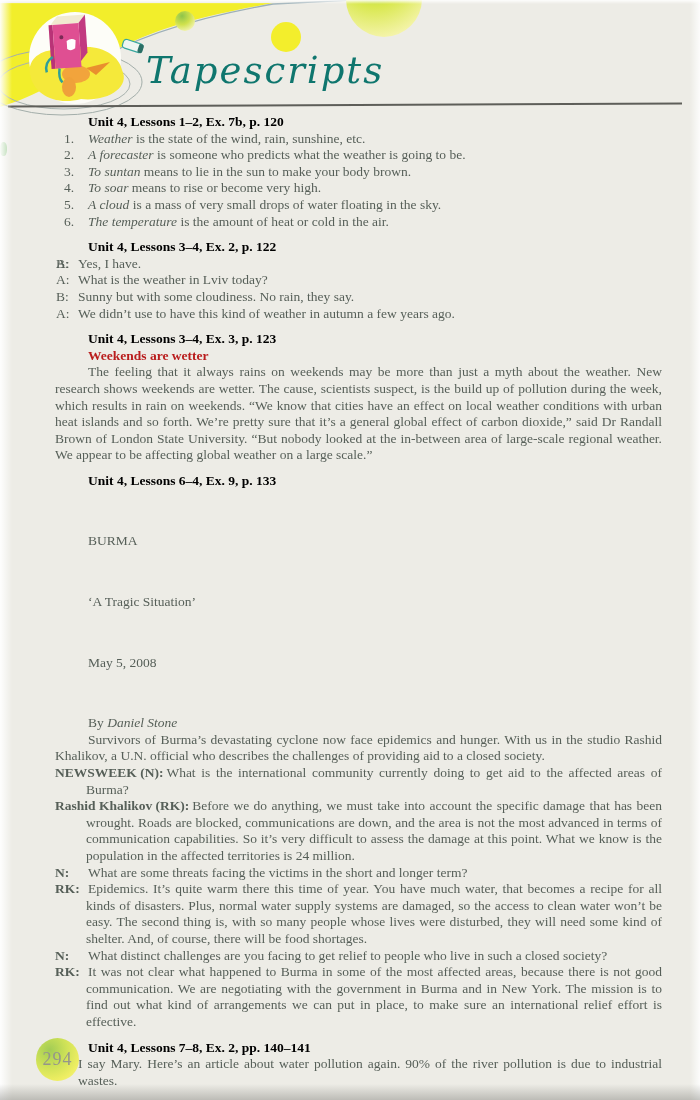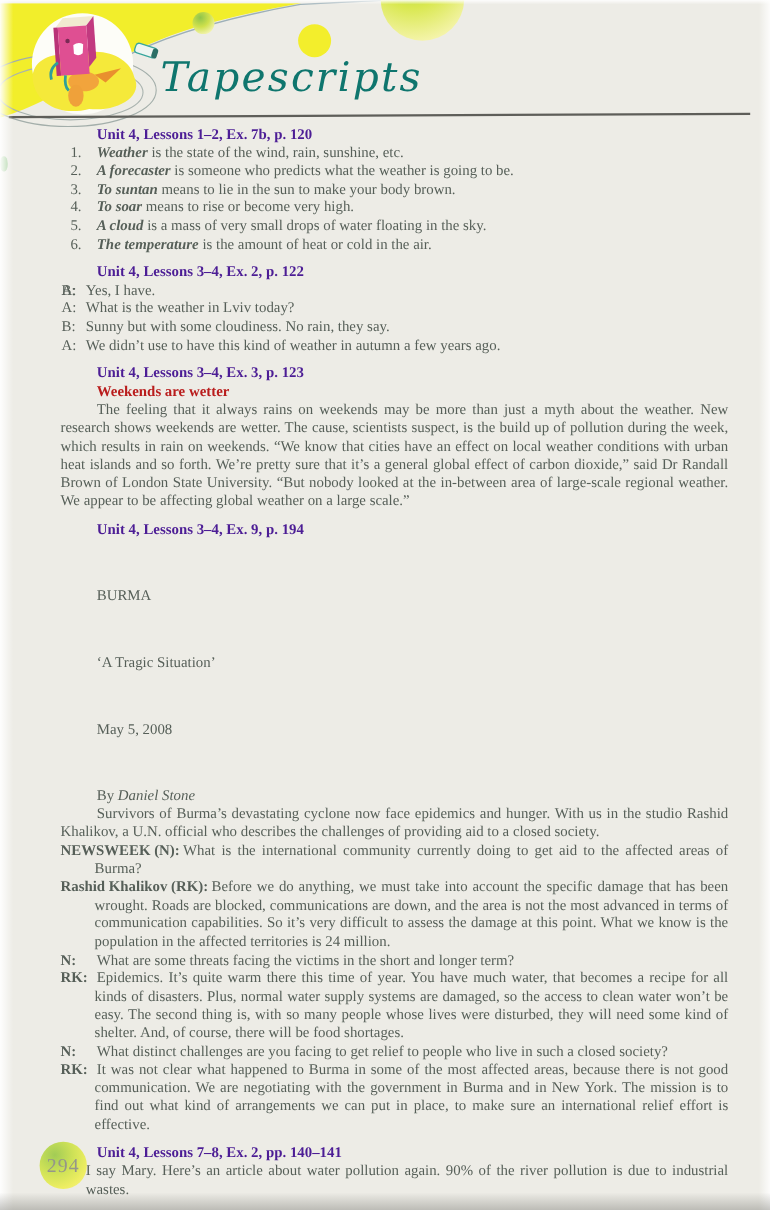--- a/index.html
+++ b/index.html
@@ -21,27 +21,27 @@
        color:#0f766e;letter-spacing:2px;line-height:1;}
   .hdr-rule{position:absolute;left:8px;top:104px;width:674px;height:2px;
        background:#5e5e59;transform:rotate(-0.25deg);z-index:2;}
   .smudge{position:absolute;left:0;top:142px;width:7px;height:14px;
        background:#8ccб83;background:#8cc683;opacity:.75;border-radius:45%;z-index:4;}
 
   .content{position:absolute;left:55px;top:114px;width:607px;
        font-size:13.5px;line-height:16.6px;z-index:2;}
   .sec{margin-top:9px;}
   .sec:first-child{margin-top:0;}
-  .head{font-weight:bold;color:#4c1d95;margin-left:33px;}
+  .head{font-weight:bold;color:#000000;margin-left:33px;}
   .sub{font-weight:bold;color:#b91c1c;margin-left:33px;}
   .meta{margin-left:33px;margin-top:44px;}
   .meta .it{font-style:italic;}
   .li{position:relative;padding-left:33px;}
   .li .num{position:absolute;left:9px;}
-  .li .lead{font-style:italic;font-weight:bold;}
+  .li .lead{font-style:italic;}
   .dlg{position:relative;padding-left:23px;text-align:justify;}
   .dlg .lbl{position:absolute;left:1px;}
   .par{text-align:justify;text-indent:33px;}
   .qa{padding-left:31px;text-indent:-31px;text-align:justify;}
   .qa .spk{font-weight:bold;display:inline-block;min-width:30px;text-indent:0;
        margin-right:3px;font-family:Liberation Serif, serif;}
 
   .badge{position:absolute;left:36px;top:1038px;width:43px;height:43px;
        border-radius:50%;z-index:5;
        background:radial-gradient(circle at 32% 28%,#a2cc55 0%,#cfe257 40%,#eeee62 72%,#f4f296 100%);
@@ -129,21 +129,21 @@
       <div class="dlg"><span class="lbl">A:</span><span>We didn’t use to have this kind of weather in autumn a few years ago.</span></div>
     </div>
 
     <div class="sec">
       <div class="head">Unit 4, Lessons 3–4, Ex. 3, p. 123</div>
       <div class="sub">Weekends are wetter</div>
       <div class="par">The feeling that it always rains on weekends may be more than just a myth about the weather. New research shows weekends are wetter. The cause, scientists suspect, is the build up of pollution during the week, which results in rain on weekends. “We know that cities have an effect on local weather conditions with urban heat islands and so forth. We’re pretty sure that it’s a general global effect of carbon dioxide,” said Dr Randall Brown of London State University. “But nobody looked at the in-between area of large-scale regional weather. We appear to be affecting global weather on a large scale.”</div>
     </div>
 
     <div class="sec">
-      <div class="head">Unit 4, Lessons 3–4, Ex. 9, p. 194</div>
+      <div class="head">Unit 4, Lessons 6–4, Ex. 9, p. 133</div>
       <div class="meta">BURMA</div>
       <div class="meta b">‘A Tragic Situation’</div>
       <div class="meta">May 5, 2008</div>
       <div class="meta"><span>By </span><span class="it">Daniel Stone</span></div>
       <div class="par">Survivors of Burma’s devastating cyclone now face epidemics and hunger. With us in the studio Rashid Khalikov, a U.N. official who describes the challenges of providing aid to a closed society.</div>
       <div class="qa"><span class="spk">NEWSWEEK (N):</span><span>What is the international community currently doing to get aid to the affected areas of Burma?</span></div>
       <div class="qa"><span class="spk">Rashid Khalikov (RK):</span><span>Before we do anything, we must take into account the specific damage that has been wrought. Roads are blocked, communications are down, and the area is not the most advanced in terms of communication capabilities. So it’s very difficult to assess the damage at this point. What we know is the population in the affected territories is 24 million.</span></div>
       <div class="qa"><span class="spk">N:</span><span>What are some threats facing the victims in the short and longer term?</span></div>
       <div class="qa"><span class="spk">RK:</span><span>Epidemics. It’s quite warm there this time of year. You have much water, that becomes a recipe for all kinds of disasters. Plus, normal water supply systems are damaged, so the access to clean water won’t be easy. The second thing is, with so many people whose lives were disturbed, they will need some kind of shelter. And, of course, there will be food shortages.</span></div>
       <div class="qa"><span class="spk">N:</span><span>What distinct challenges are you facing to get relief to people who live in such a closed society?</span></div>

